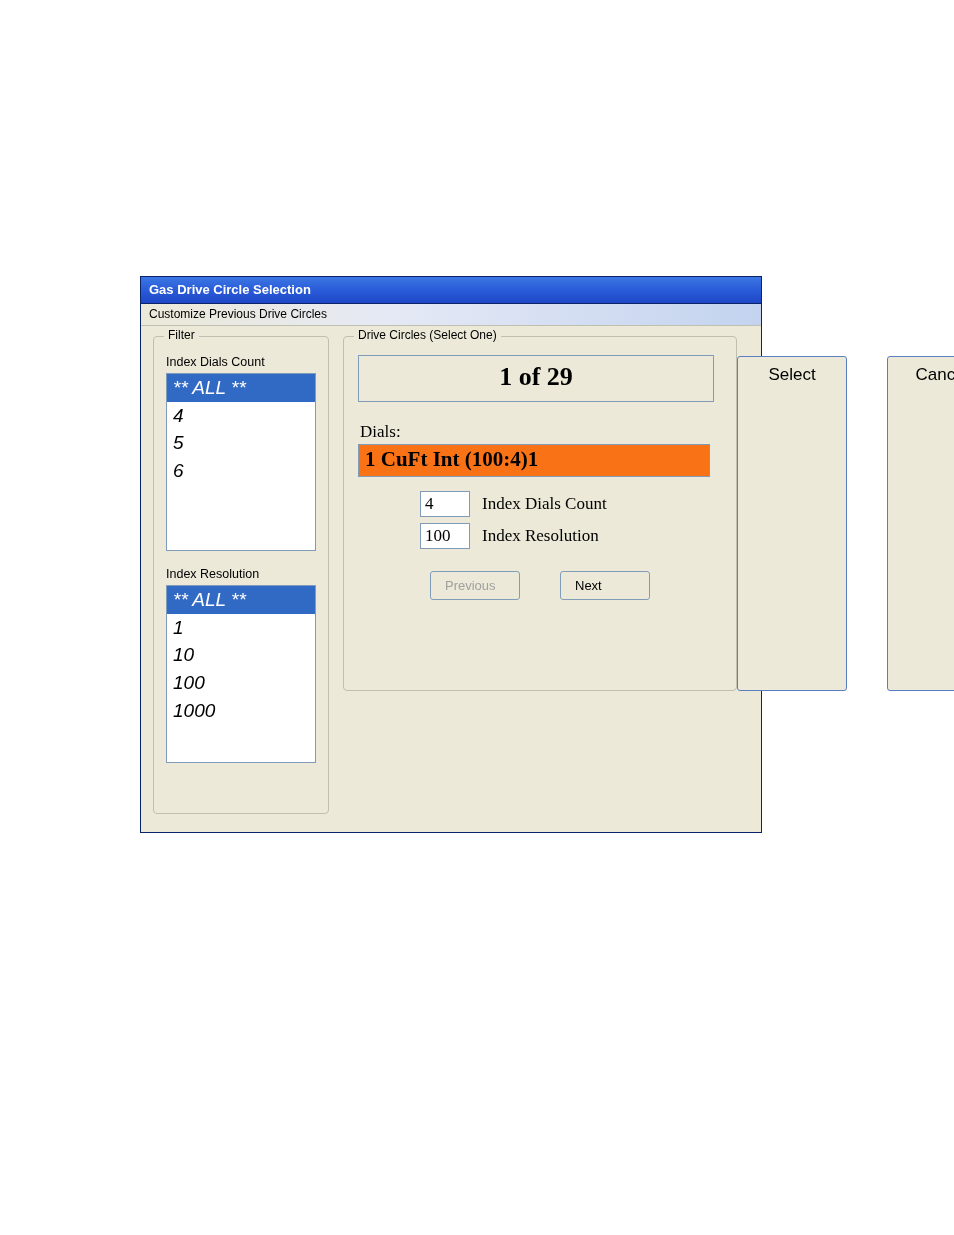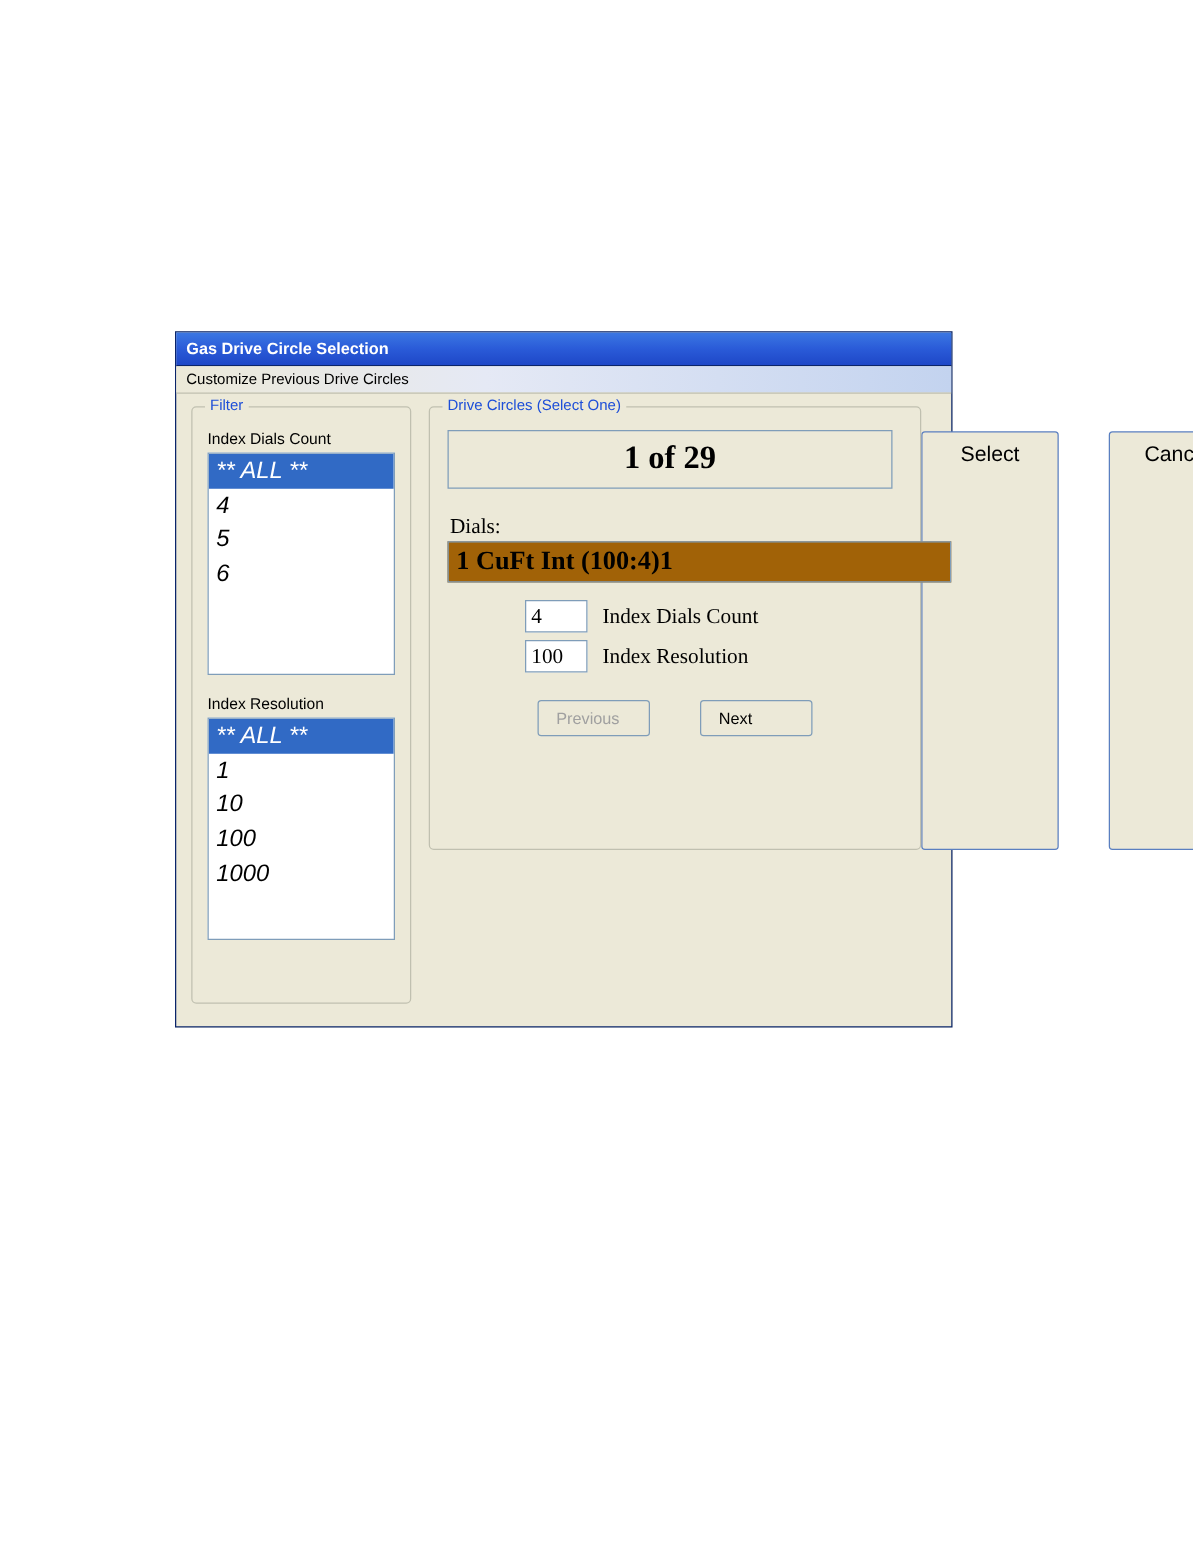--- a/index.html
+++ b/index.html
@@ -7,21 +7,21 @@
     margin: 0;
     padding: 0;
     background: #ffffff;
     font-family: Tahoma, Arial, sans-serif;
     width: 954px;
     height: 1235px;
   }
   .dialog {
     position: absolute;
     left: 140px;
-    top: 265px;
+    top: 276px;
     width: 622px;
     background: #ece9d8;
     border: 1px solid #0a246a;
   }
   .titlebar {
     background: linear-gradient(to bottom, #3b77e3 0%, #2a5bd8 50%, #1e47c7 100%);
     color: #ffffff;
     font-weight: bold;
     font-size: 13px;
     padding: 5px 8px 6px 8px;
@@ -49,21 +49,21 @@
     padding: 16px 12px 12px 12px;
     background: #ece9d8;
   }
   .groupbox .legend {
     position: absolute;
     top: -9px;
     left: 10px;
     background: #ece9d8;
     padding: 0 4px;
     font-size: 12px;
-    color: #1d4ed8;
+    color: #000000;
   }
 
   .filter-box { width: 178px; height: 478px; }
   .drive-box  { width: 394px; height: 355px; }
 
   .label {
     font-size: 12.5px;
     color: #000;
     margin: 2px 0 4px 0;
   }
@@ -100,23 +100,23 @@
     padding: 6px 0 9px 0;
     margin: 2px 0 20px 2px;
   }
 
   .meter-label {
     font-family: "Times New Roman", serif;
     font-size: 17px;
     margin: 0 0 2px 4px;
   }
   .meter-box {
-    background: #a16207;
-    border: 1px solid #7f9db9;
-    width: 403px;
+    background: #f97316;
+    border: 1px solid #7f9db9;
+    width: 352px;
     font-family: "Times New Roman", serif;
     font-weight: bold;
     font-size: 21px;
     padding: 2px 6px 4px 6px;
     margin: 0 0 14px 2px;
   }
 
   .row {
     display: flex;
     align-items: center;

